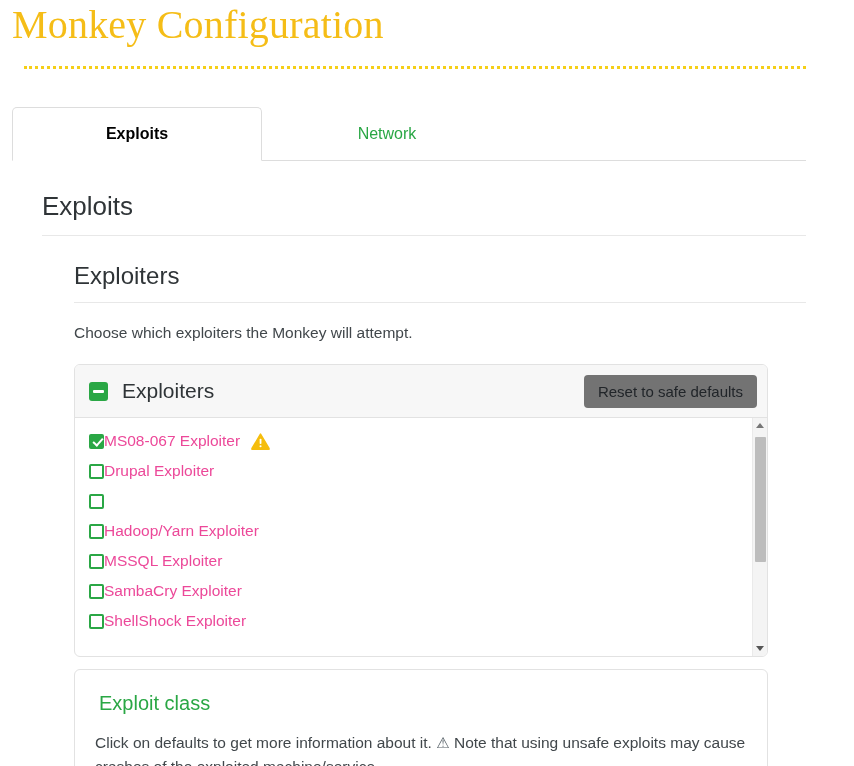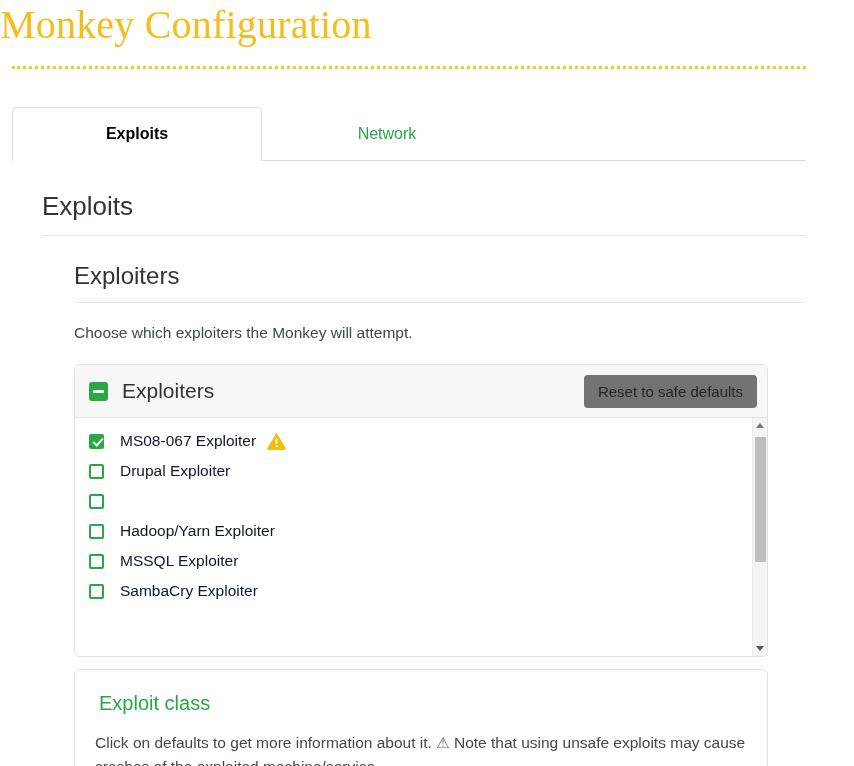--- a/index.html
+++ b/index.html
@@ -11,21 +11,21 @@
     width: 854px;
     height: 766px;
     overflow: hidden;
     font-family: "Liberation Sans", sans-serif;
     color: #333333;
     -webkit-font-smoothing: antialiased;
   }
 
   
   .page-header {
-    padding: 0 0 0 0;
+    padding: 0 0 0 12px;
   }
   .page-title {
     font-family: "Liberation Serif", serif;
     font-size: 40px;
     line-height: 46px;
     font-weight: 400;
     color: #f5bd17;
     margin: 0;
     padding-top: 2px;
     letter-spacing: 0.2px;
@@ -212,22 +212,22 @@
     left: 3.5px;
     top: 0.5px;
     width: 4px;
     height: 8px;
     border: solid #ffffff;
     border-width: 0 2px 2px 0;
     transform: rotate(42deg);
   }
   .opt-label {
     font-size: 15.5px;
-    color: #0f172a;
-    margin-left: 16px;
+    color: #ec4899;
+    margin-left: 0;
     white-space: nowrap;
   }
   .warn {
     margin-left: 11px;
     display: inline-flex;
     flex: 0 0 auto;
   }
 
   
   .sbar {
@@ -363,20 +363,24 @@
           <div class="opt">
             <span class="cb"></span>
             <span class="opt-label">MSSQL Exploiter</span>
           </div>
 
           <div class="opt">
             <span class="cb"></span>
             <span class="opt-label">SambaCry Exploiter</span>
           </div>
 
+          <div class="opt">
+            <span class="cb"></span>
+            <span class="opt-label">ShellShock Exploiter</span>
+          </div>
 
         </div>
 
         <div class="sbar">
           <div class="sbtn up">
               <span></span>
             </div>
           <div class="sthumb"></div>
           <div class="sbtn down" style="position:absolute;bottom:0;left:0;width:13px;">
               <span></span>

